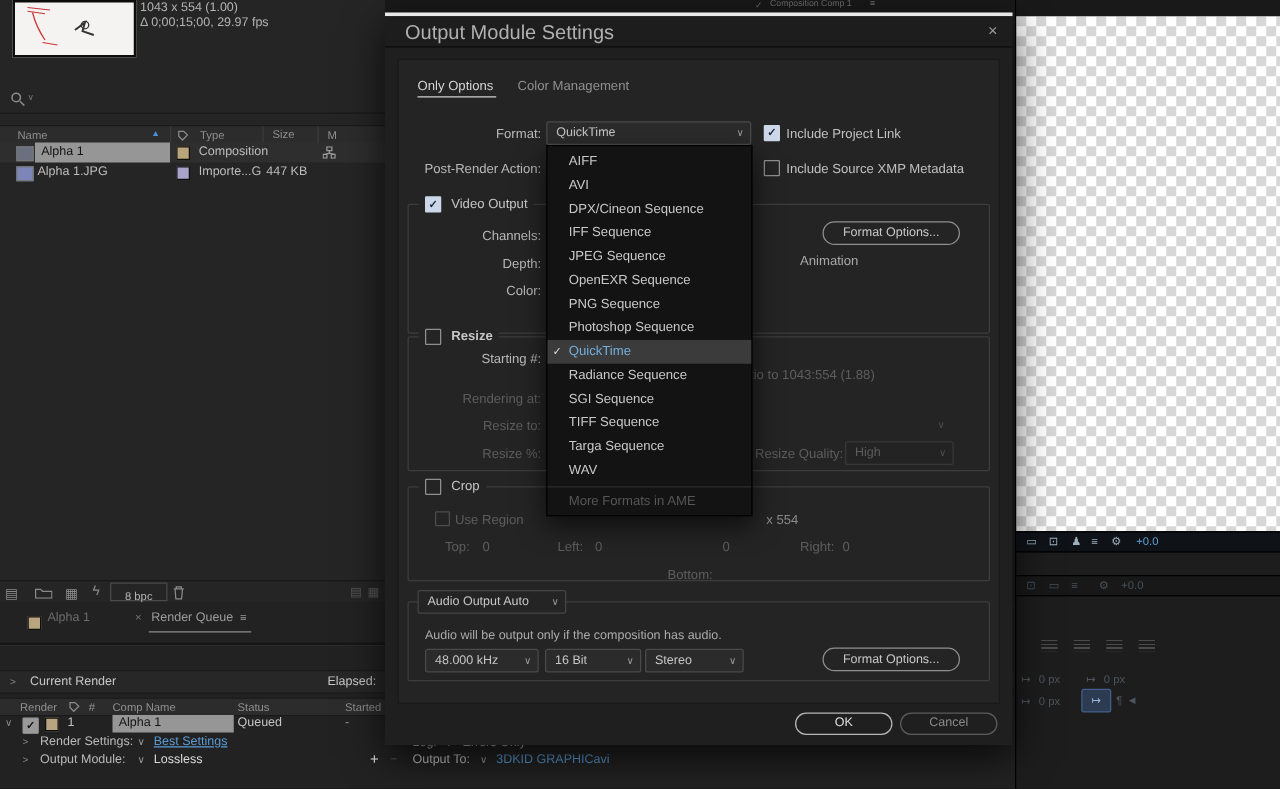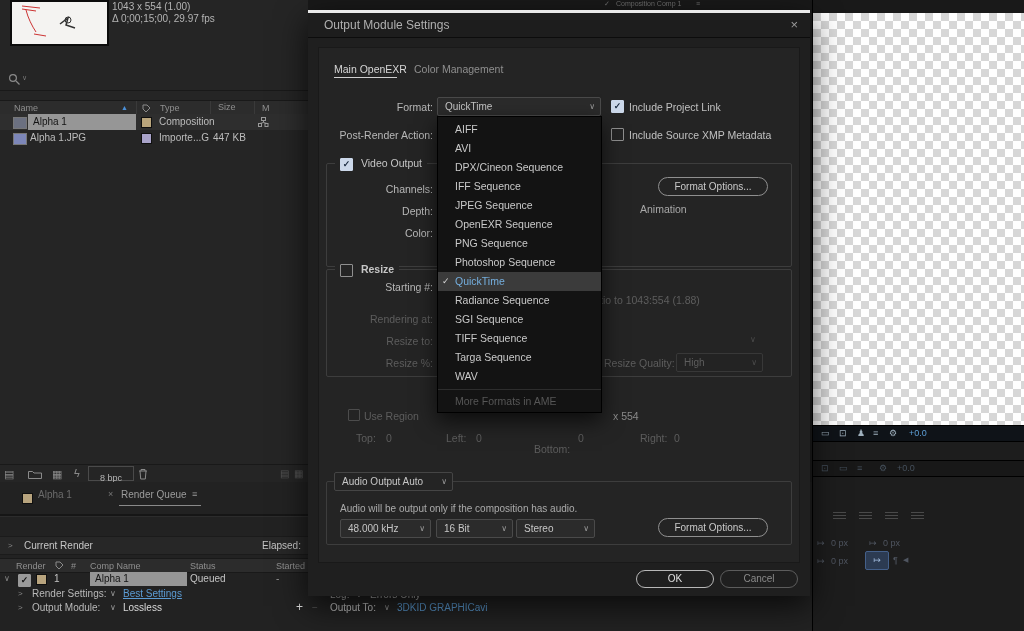--- a/index.html
+++ b/index.html
@@ -1,20 +1,20 @@
 <!DOCTYPE html>
 <html><head>
 <meta charset="utf-8">
 <style>
   html,body{margin:0;padding:0;background:#111;}
   #app{position:relative;width:1024px;height:631px;background:#1e1e1e;overflow:hidden;
        font-family:"Liberation Sans",sans-serif;-webkit-font-smoothing:antialiased;}
   .abs{position:absolute;}
   .t{position:absolute;white-space:nowrap;font-size:10px;color:#c3c3c3;}
-  .t9{font-size:9px;} .t10{font-size:10px;} .t11{font-size:12px;}
+  .t9{font-size:9px;} .t10{font-size:10px;} .t11{font-size:16px;}
   .dim{color:#5d5d5d;} .mid{color:#8f8f8f;} .blue{color:#5b9bd3;}
   
   #project-panel{left:0;top:0;width:310px;height:482px;background:#252525;border-right:1px solid #141414;}
   #bottom-panel{left:0;top:482px;width:812px;height:149px;background:#222;}
   #comp-panel{left:812px;top:0;width:212px;height:631px;background:#1d1d1d;border-left:1px solid #000;}
   #viewer-tabbar{left:308px;top:0;width:504px;height:10px;background:#191919;}
   
   #dialog{left:308px;top:10px;width:502px;height:583px;background:#1f1f1f;
           border-top:3px solid #e9e9e9;box-shadow:0 10px 30px rgba(0,0,0,.7);z-index:20;}
   #dlg-titlebar{position:absolute;left:0;top:0;width:100%;height:24px;background:#1d1d1d;border-bottom:1px solid #0c0c0c;}
@@ -248,21 +248,21 @@
     <span class="t" style="left:388px;top:0;font-size:7px;color:#6f6f6f;">≡</span>
   </div>
 
   <div id="dialog" class="abs">
     <div id="dlg-titlebar">
       <span class="t t11" style="left:16px;top:5px;color:#b0b0b0;">Output Module Settings</span>
       <span class="t" style="right:12px;top:4px;font-size:13px;color:#9a9a9a;">×</span>
     </div>
     <div id="dlg-inner"></div>
 
-    <span class="t" style="left:26px;top:50px;font-size:10.5px;color:#d6d6d6;">Main OpenEXR</span>
+    <span class="t" style="left:26px;top:50px;font-size:10.5px;color:#d6d6d6;">Only Options</span>
     <div class="abs" style="left:26px;top:64px;width:63px;height:1px;background:#cfcfcf;"></div>
     <span class="t" style="left:106px;top:50px;font-size:10.5px;color:#8f8f8f;">Color Management</span>
 
     <div class="rl" style="left:30px;top:88px;width:95px;">Format:</div>
     <div class="dd" style="left:129px;top:84px;width:137px;">
       <span>QuickTime</span>
       <span class="chev">∨</span>
     </div>
     <span class="cb on cbabs" style="left:303px;top:87px;">✓</span>
     <span class="t" style="left:321px;top:88px;font-size:10.5px;color:#c0c0c0;">Include Project Link</span>
@@ -294,28 +294,34 @@
     <div class="rl dim" style="left:30px;top:300px;width:95px;">Rendering at:</div>
     <div class="rl dim" style="left:30px;top:322px;width:95px;">Resize to:</div>
     <div class="rl dim" style="left:30px;top:344px;width:95px;">Resize %:</div>
     <span class="t" style="left:442px;top:322px;font-size:8px;color:#4c4c4c;">∨</span>
     <span class="t dim" style="left:296px;top:344px;font-size:10.5px;">Resize Quality:</span>
     <div class="dd dimdd" style="left:368px;top:340px;width:60px;">
       <span>High</span>
       <span class="chev">∨</span>
     </div>
 
+    <div class="grp" style="left:18px;top:376px;width:464px;height:74px;">
+      <div class="legend">
+        <span class="cb"></span>
+        <span style="margin-left:5px;">Crop</span>
+      </div>
+    </div>
     <span class="cb dimcb cbabs" style="left:40px;top:396px;width:10px;height:10px;"></span>
     <span class="t dim" style="left:56px;top:397px;font-size:10.5px;">Use Region</span>
     <span class="t" style="left:305px;top:397px;font-size:10.5px;color:#8a8a8a;">x 554</span>
     <span class="t dim" style="left:48px;top:419px;font-size:10.5px;">Top:</span>
     <span class="t dim" style="left:78px;top:419px;font-size:10.5px;">0</span>
     <span class="t dim" style="left:138px;top:419px;font-size:10.5px;">Left:</span>
     <span class="t dim" style="left:168px;top:419px;font-size:10.5px;">0</span>
-    <span class="t dim" style="left:226px;top:430px;font-size:10.5px;">Bottom:</span>
+    <span class="t dim" style="left:226px;top:441px;font-size:10.5px;">Bottom:</span>
     <span class="t dim" style="left:270px;top:419px;font-size:10.5px;">0</span>
     <span class="t dim" style="left:332px;top:419px;font-size:10.5px;">Right:</span>
     <span class="t dim" style="left:366px;top:419px;font-size:10.5px;">0</span>
 
     <div class="grp" style="left:18px;top:468px;width:464px;height:62px;"></div>
     <div class="dd" style="left:26px;top:459px;width:92px;background:#242424;border-color:#454545;">
       <span>Audio Output Auto</span>
       <span class="chev">∨</span>
     </div>
     <span class="t" style="left:32px;top:490px;font-size:10px;color:#ababab;">Audio will be output only if the composition has audio.</span>

